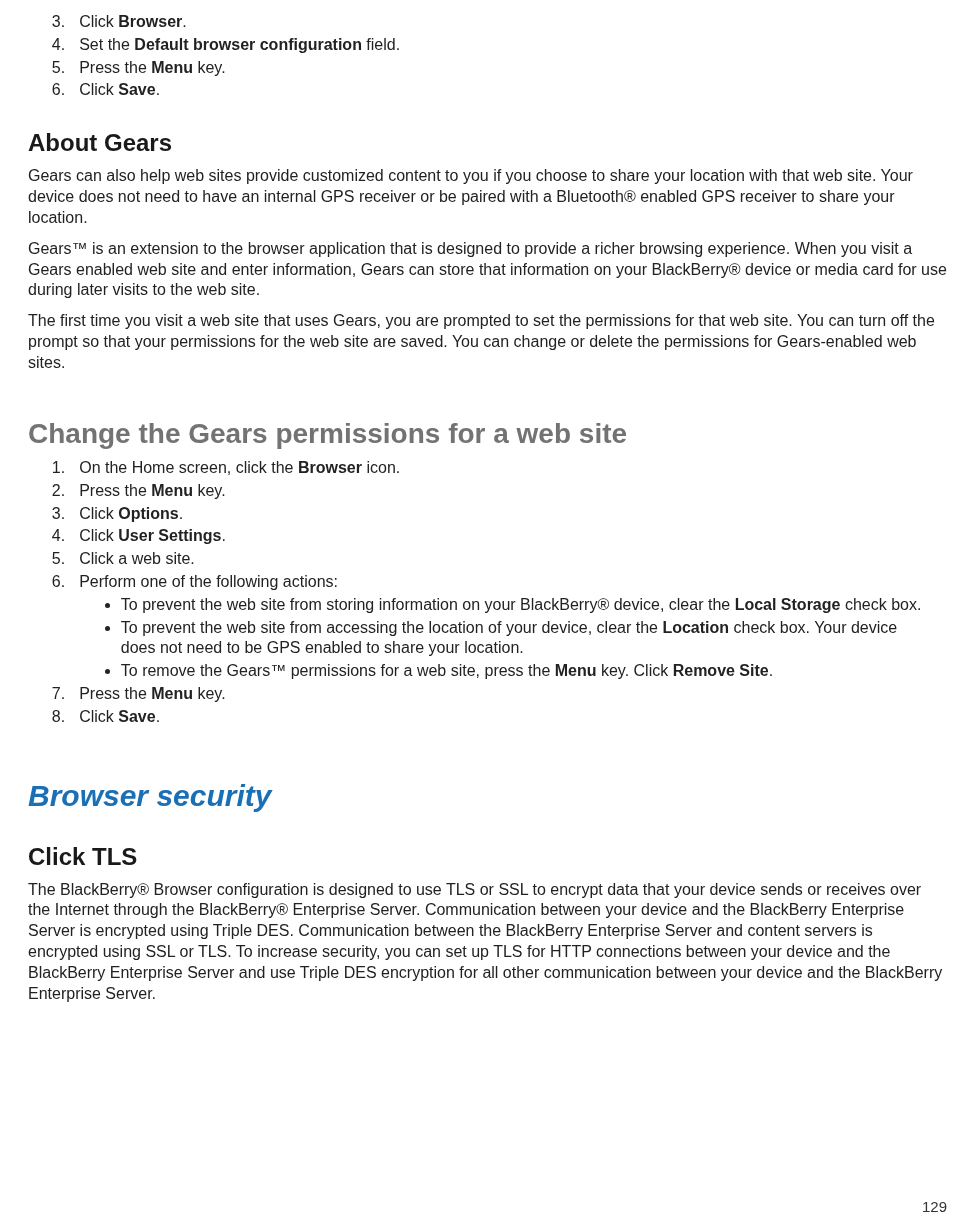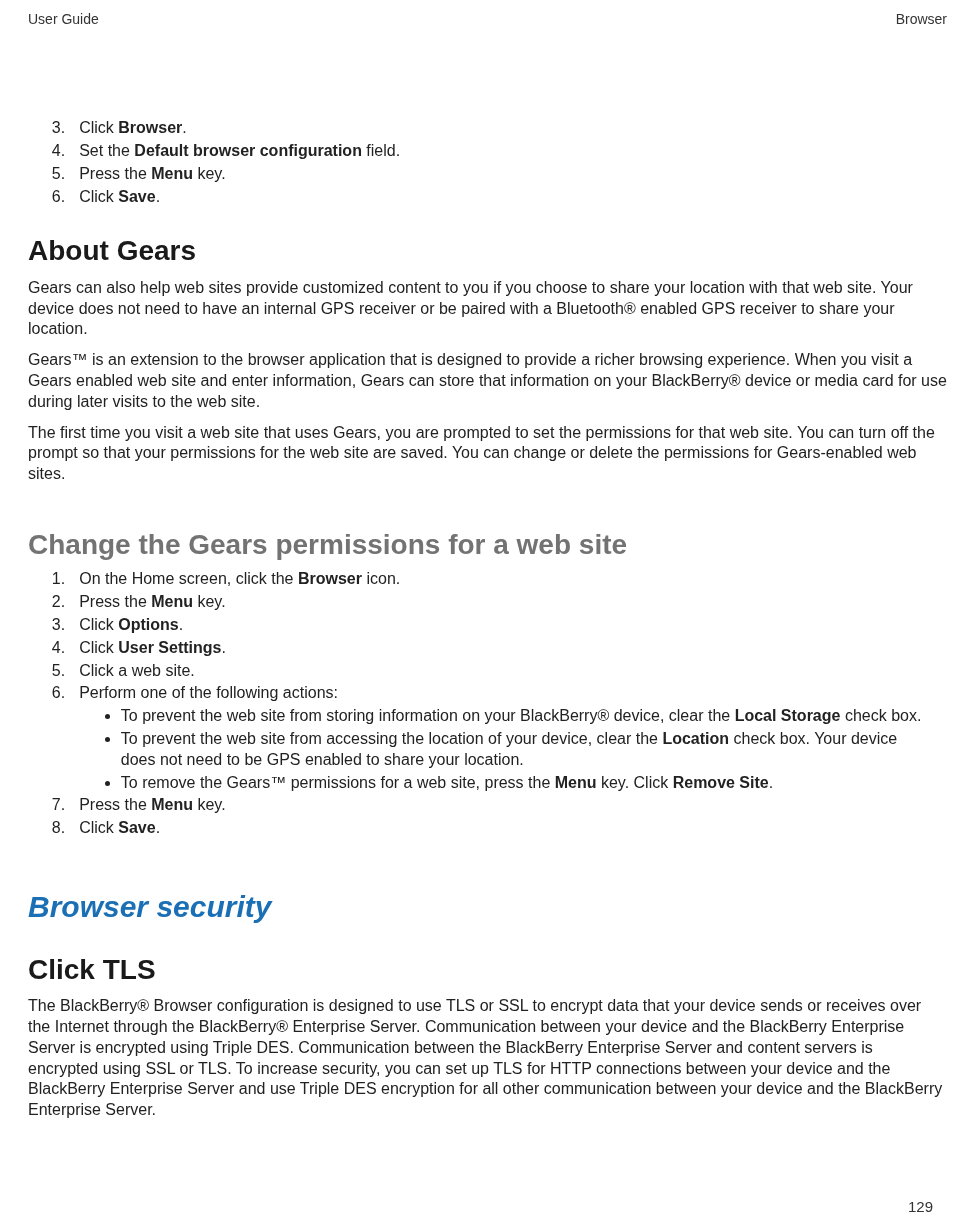--- a/index.html
+++ b/index.html
@@ -37,21 +37,21 @@
   }
   ul.bullets {
     list-style-type: disc;
     margin: 2px 16px;
     padding-left: 1.6em;
   }
   ul.bullets > li {
     margin: 2px 0;
   }
   h2.section {
-    font-size: 28px;
+    font-size: 24px;
     font-weight: 700;
     margin: 26px 0 6px 0;
     color: #1a1a1a;
   }
   h2.big-section {
     font-size: 28px;
     font-weight: 700;
     margin: 42px 0 6px 0;
     color: #737373;
   }
@@ -62,35 +62,31 @@
     color: #1b6fb5;
     font-style: italic;
   }
   p.body {
     margin: 8px 0 10px 0;
   }
   .strong { font-weight: 700; }
   .page-number {
     position: absolute;
     bottom: 12px;
-    right: 42px;
+    right: 28px;
     font-size: 15px;
     color: #333;
     text-align: center;
   }
 </style>
 </head>
 <body>
 
 <div class="page">
 
-  <div class="header">
-    <span>User Guide</span>
-    <span>Browser</span>
-  </div>
 
   <ol class="main-list" id="intro-steps" start="3">
       <li>Click <span class="strong">Browser</span>.</li>
       <li>Set the <span class="strong">Default browser configuration</span> field.</li>
       <li>Press the <span class="strong">Menu</span> key.</li>
       <li>Click <span class="strong">Save</span>.</li>
     </ol>
 
   <h2 class="section">About Gears</h2>
   <div id="about-gears-paras">

